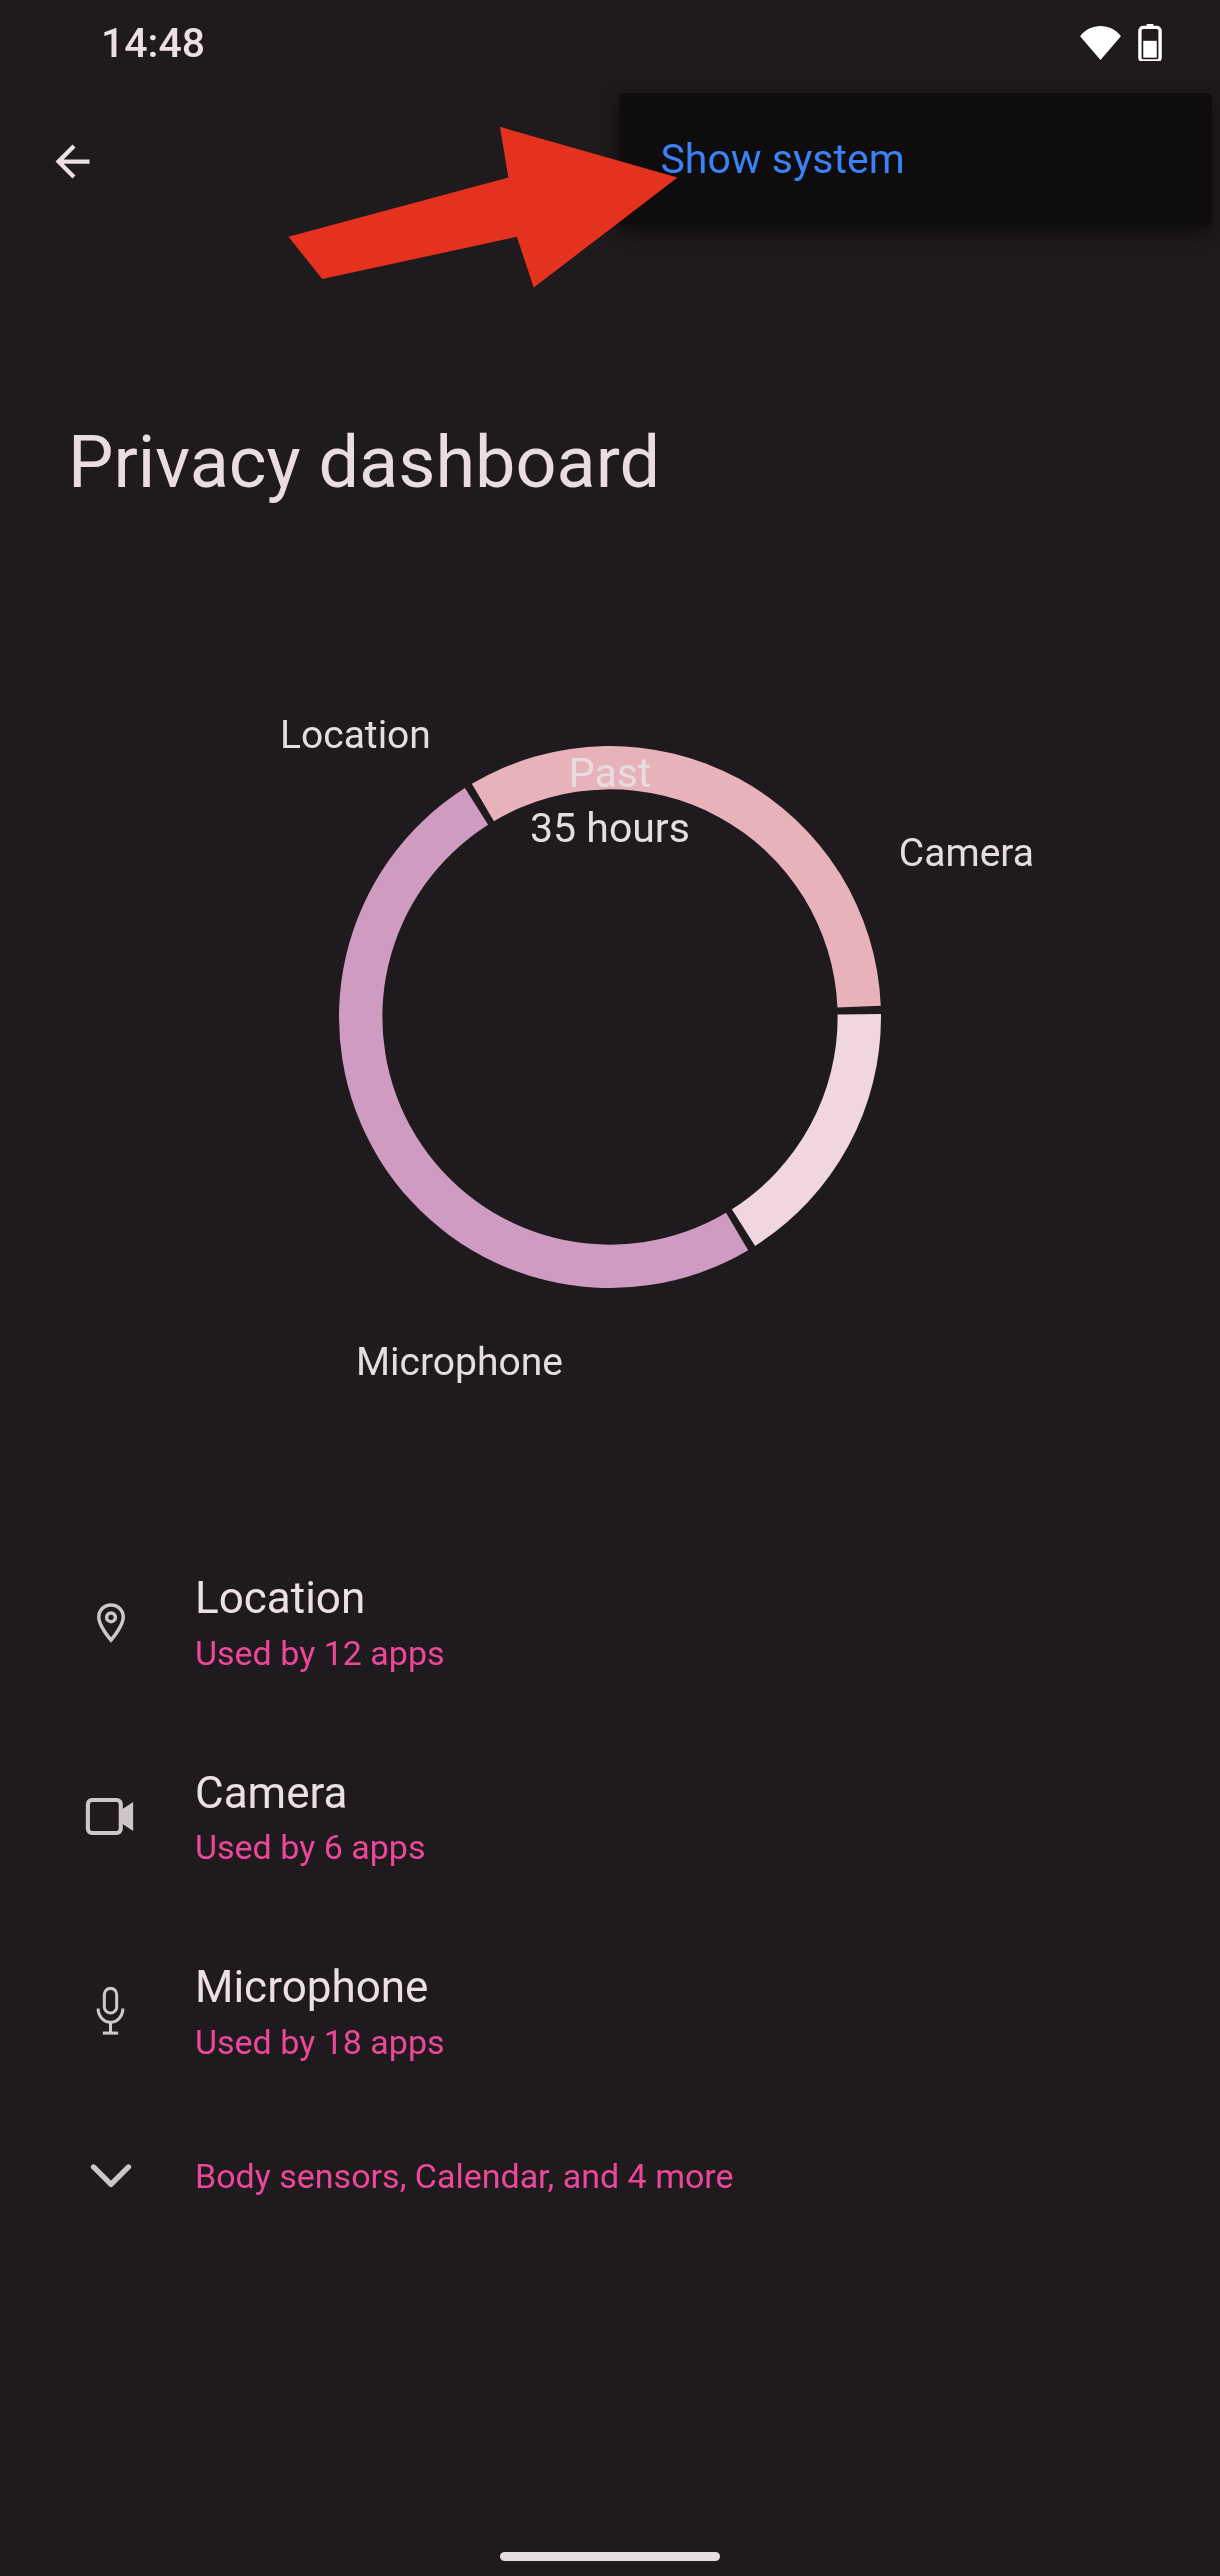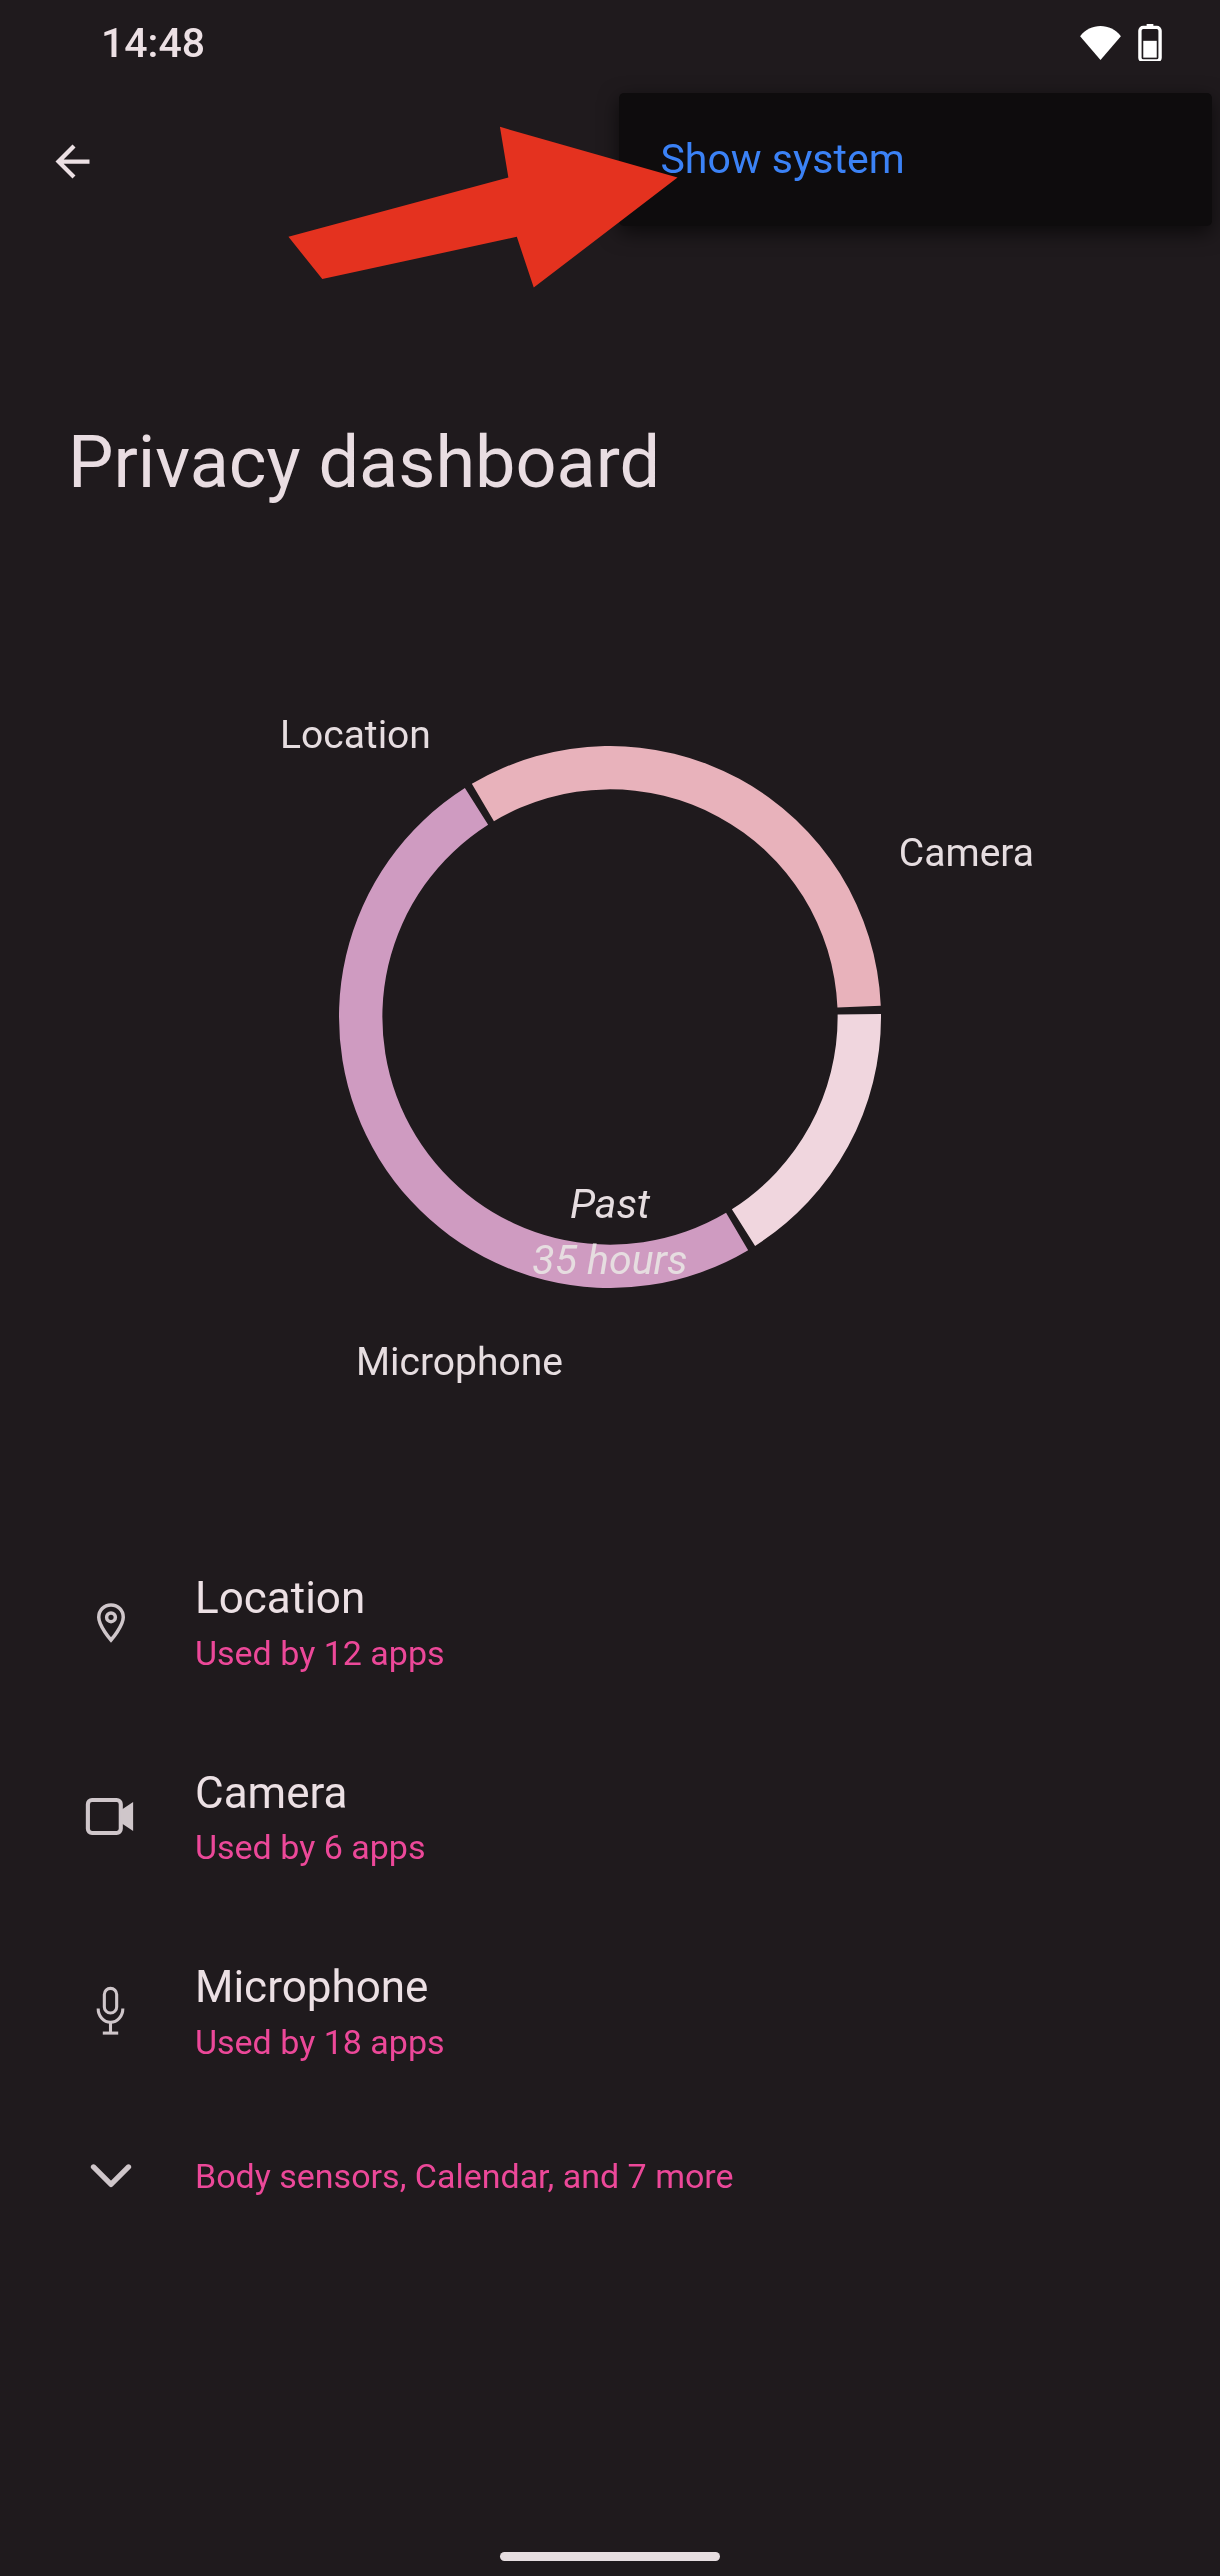--- a/index.html
+++ b/index.html
@@ -23,21 +23,21 @@
   
   .annotation-arrow { position: absolute; top: 93px; left: 288px; width: 390px; height: 203px; pointer-events: none; }
 
   
   .page-title { position: absolute; top: 420px; left: 68px; font-size: 72px; font-weight: 400; color: #e9dde2; }
 
   
   .chart-area { position: absolute; top: 695px; left: 0; right: 0; display: flex; flex-direction: column; align-items: center; }
   .donut-wrap { position: relative; width: 542px; height: 542px; margin-top: 51px; }
   .donut-wrap svg { width: 542px; height: 542px; display: block; }
-  .donut-center { position: absolute; inset: 0; display: flex; flex-direction: column; align-items: center; justify-content: flex-end; text-align: center; font-style: italic; }
+  .donut-center { position: absolute; inset: 0; display: flex; flex-direction: column; align-items: center; justify-content: flex-start; text-align: center; }
   .donut-center span { font-size: 41px; color: #e6dde0; line-height: 1.35; }
   .chart-label { position: absolute; font-size: 39px; color: #e6dde0; }
   .chart-label.loc { top: 712px; left: 280px; }
   .chart-label.cam { top: 830px; right: 186px; }
   .chart-label.mic { top: 1339px; left: 356px; }
 
   
   .rows { position: absolute; top: 1525px; left: 0; right: 0; }
   .row { display: flex; align-items: center; gap: 59px; padding: 47px 85px; }
   .row-icon { width: 51px; display: flex; align-items: center; justify-content: center; }
@@ -149,21 +149,21 @@
       </div>
     </div>
 
     <div class="row">
       <div class="row-icon">
         <svg width="42" height="25.4" viewBox="0 0 24 14">
             <path d="M2 2 L12 12 L22 2" fill="none" stroke="#cfc6ca" stroke-width="3" stroke-linecap="round" stroke-linejoin="round"></path>
           </svg>
       </div>
       <div class="row-texts">
-        <div class="row-sub">Body sensors, Calendar, and 7 more</div>
+        <div class="row-sub">Body sensors, Calendar, and 4 more</div>
       </div>
     </div>
 
   </div>
 
   <div class="nav-handle"></div>
 </div>
 
 
 </body></html>

